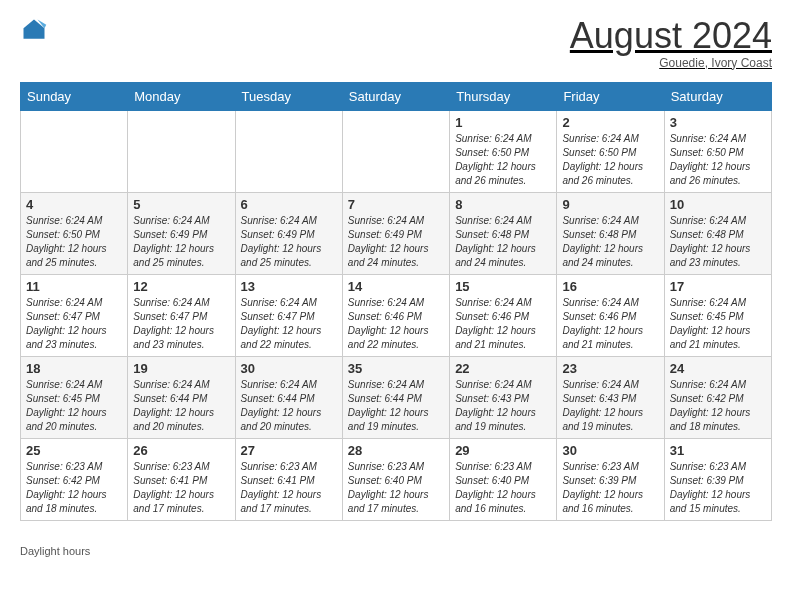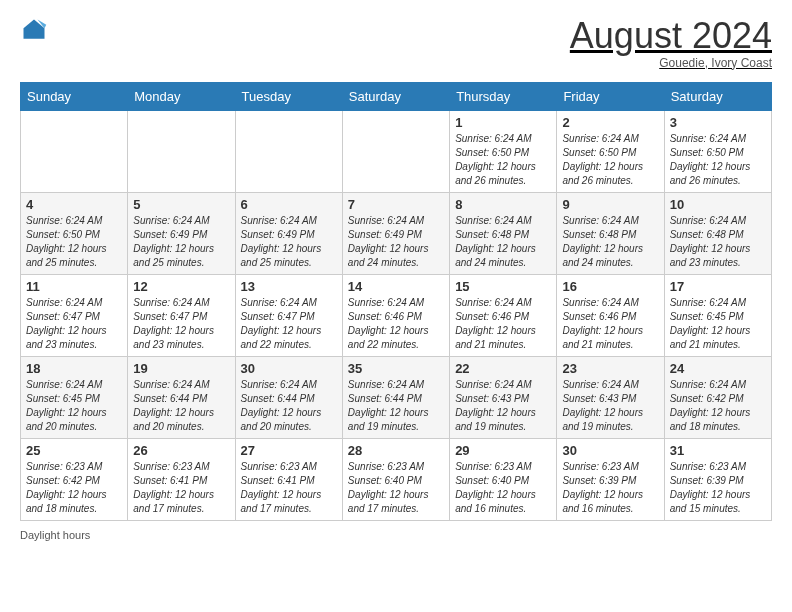--- a/index.html
+++ b/index.html
@@ -74,21 +74,21 @@
     .day-info {
       font-size: 10px;
       color: #333;
       line-height: 1.4;
       font-style: italic;
     }
     .empty-cell {
       background: #fff !important;
     }
     .footer {
-      margin-top: 8px;
+      margin-top: 24px;
       font-size: 11px;
       color: #555;
       text-align: left;
     }
   </style>
 </head>
 <body>
 
 <div class="header">
   <div class="logo">

